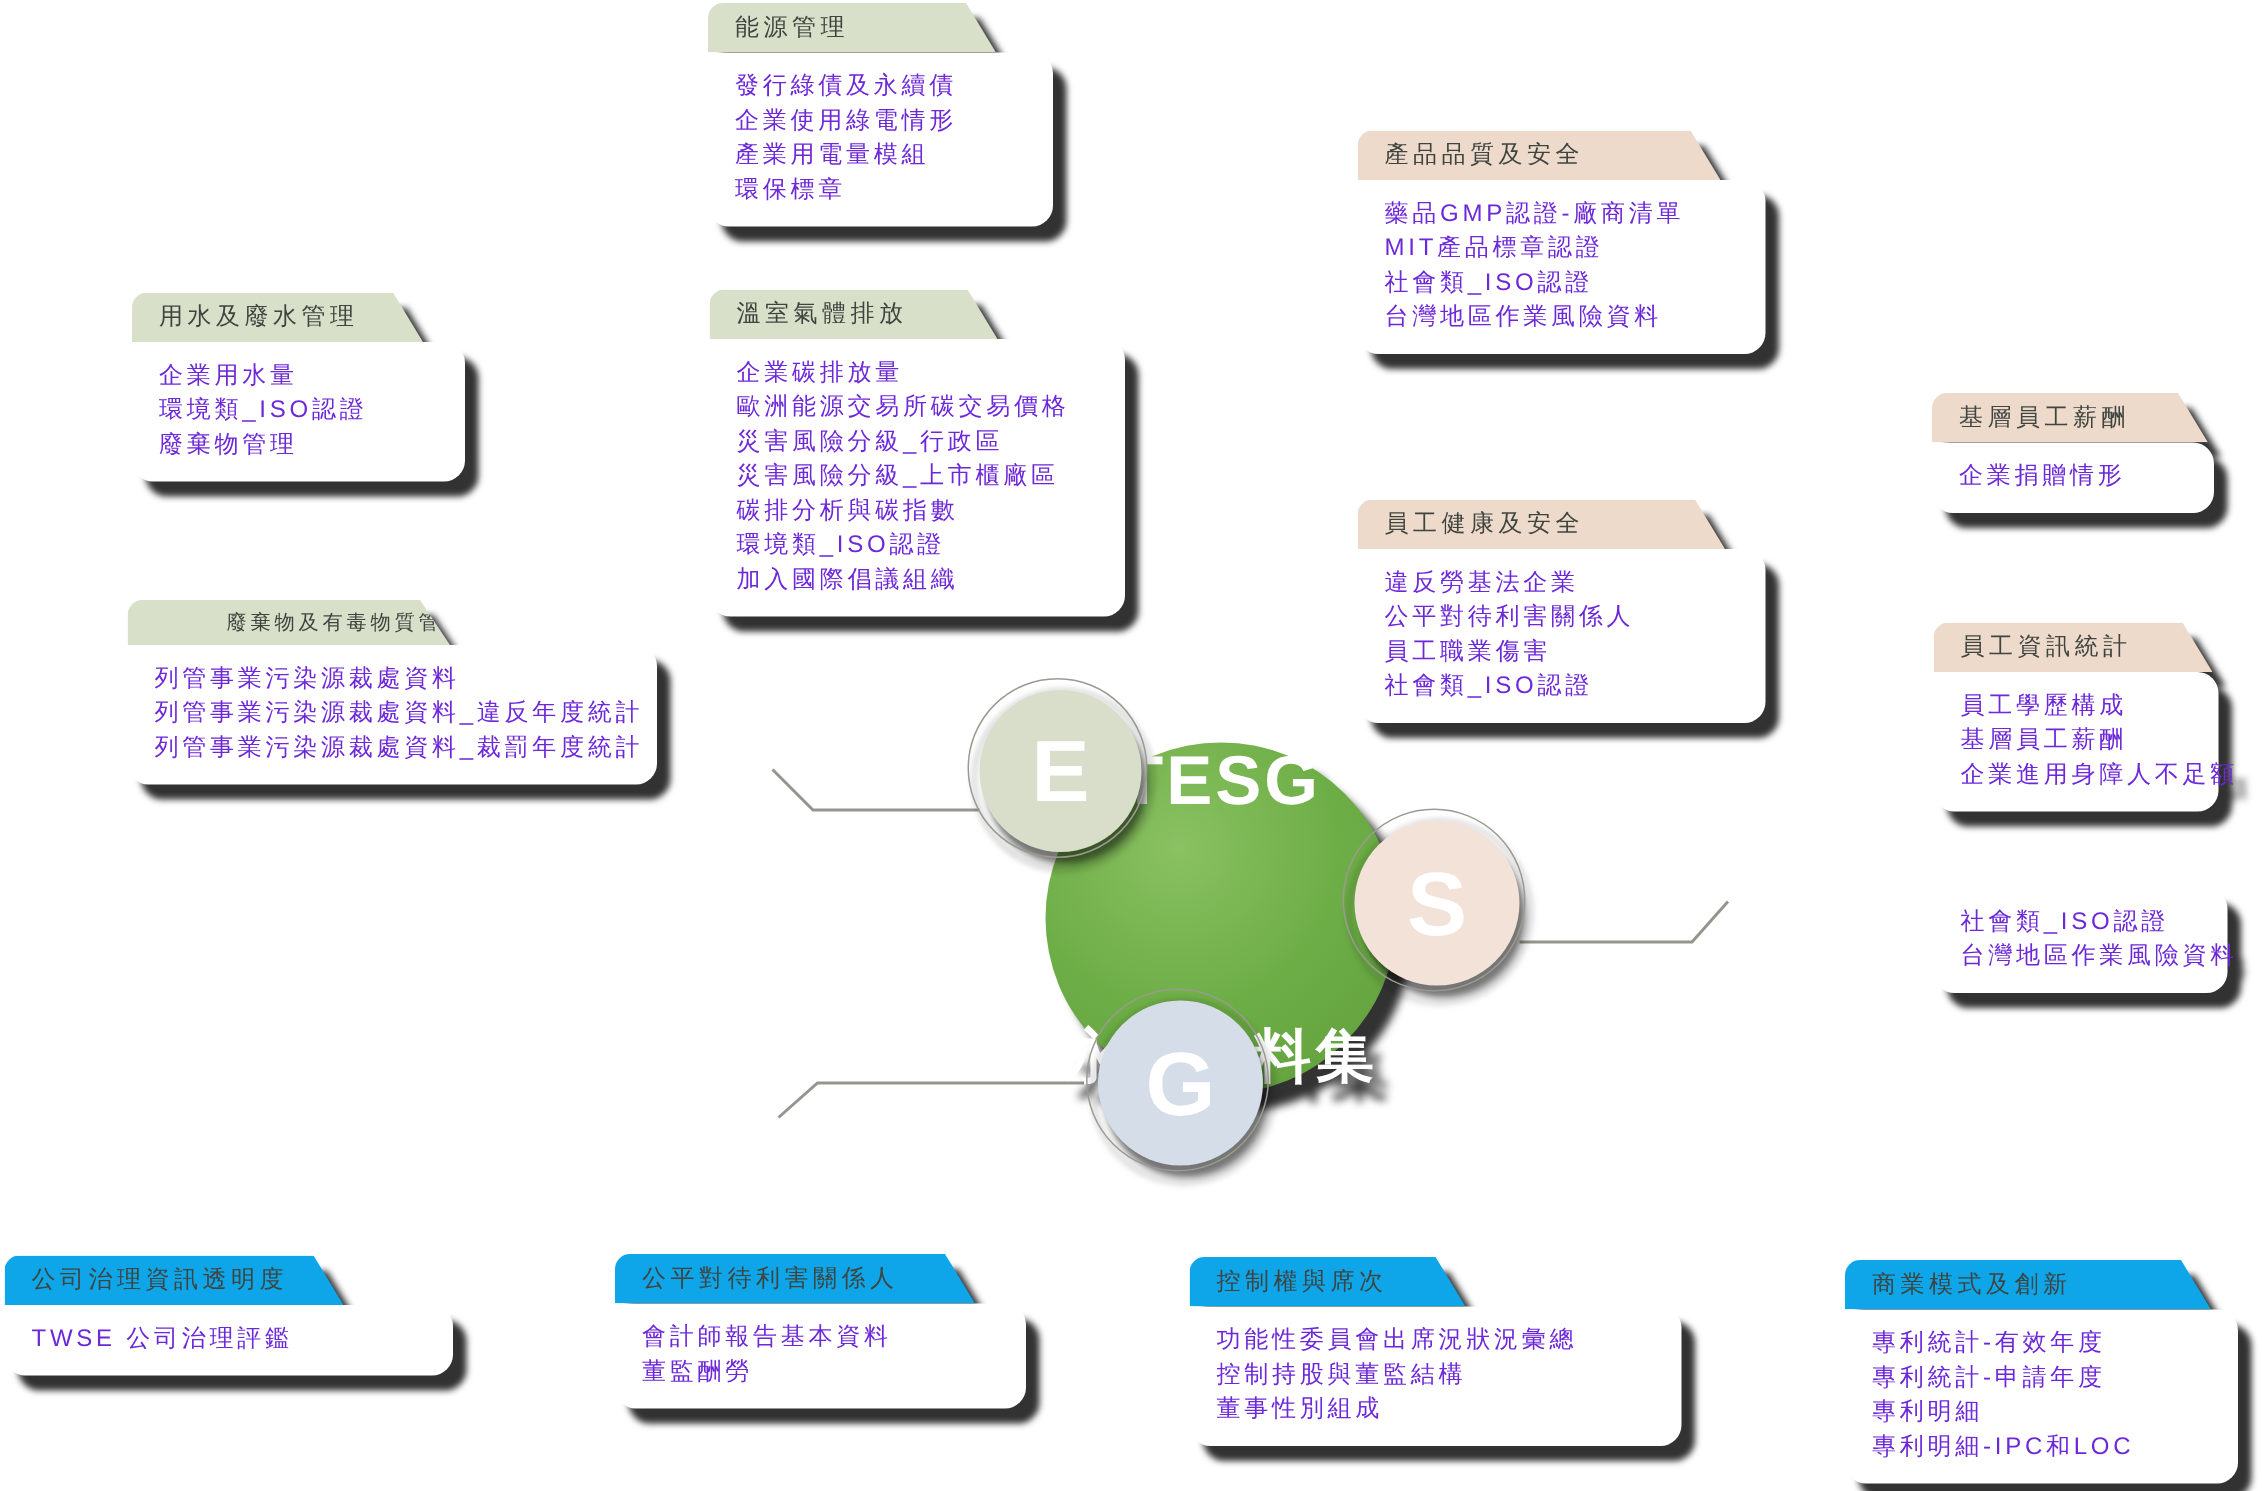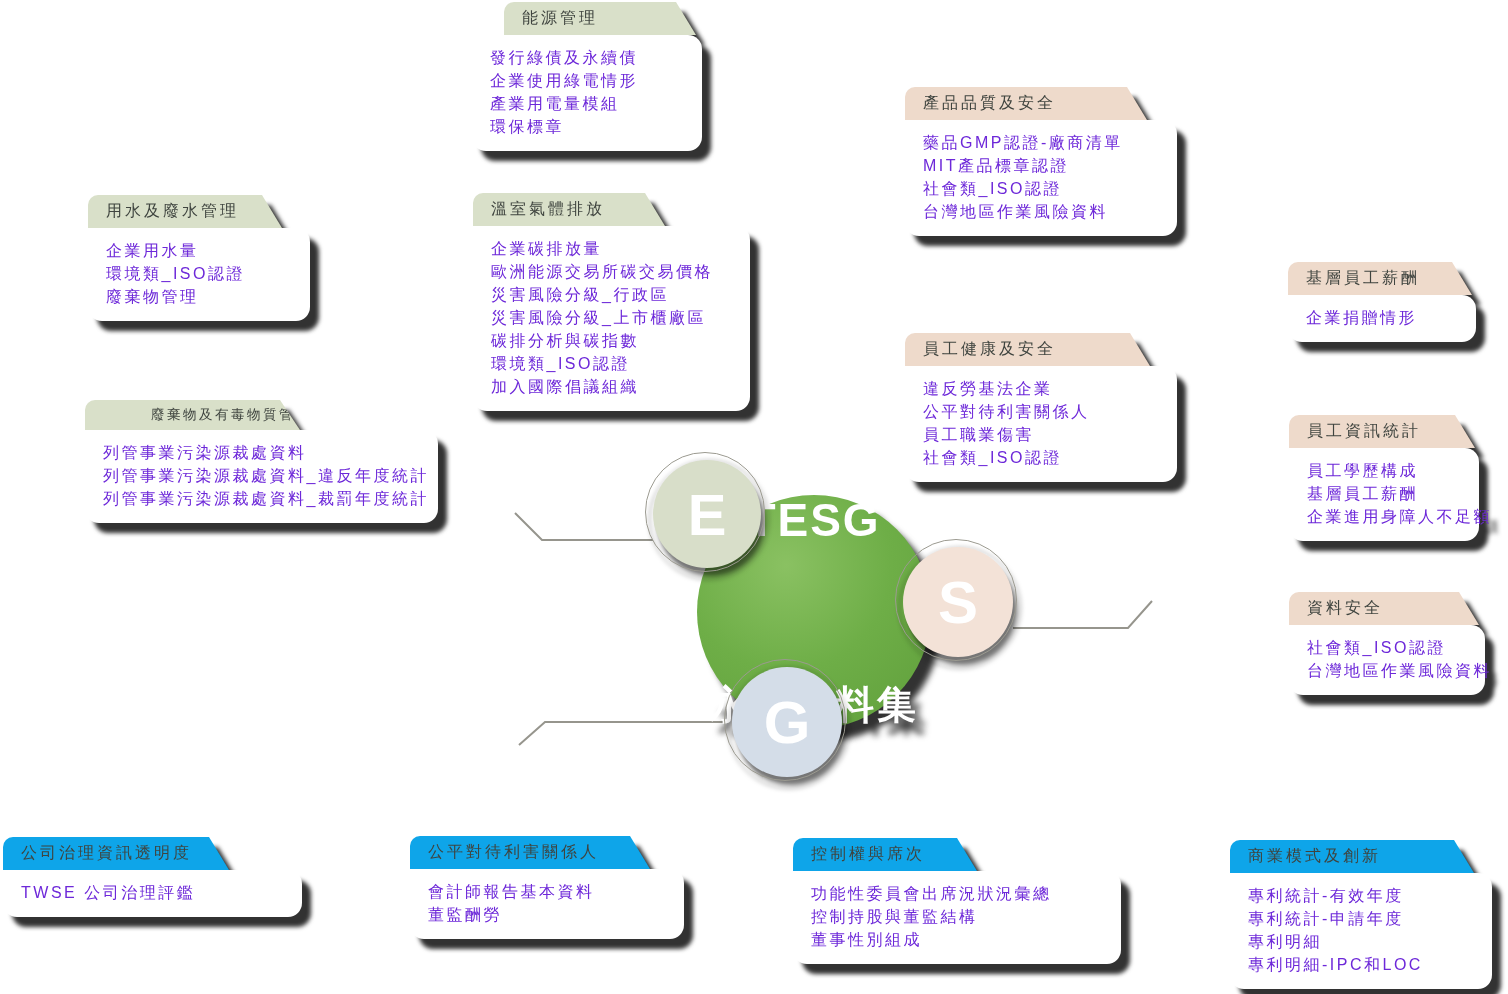--- a/index.html
+++ b/index.html
@@ -18,21 +18,21 @@
              clip-path:polygon(0 0, calc(100% - 20px) 0, 100% 100%, 0 100%);}
   .card .tab-title{font-size:16px;letter-spacing:3px;color:#3f443f;font-weight:500;white-space:nowrap;}
   .card .body{background:#ffffff;border-radius:0 14px 14px 14px;padding:11px 10px 13px 18px;box-sizing:border-box;}
   .card .item{font-size:16px;line-height:23px;letter-spacing:2.5px;color:#6d28d9;font-weight:500;white-space:nowrap;}
 
   .theme-E .tab{background:#d9e0c9;}
   .theme-S .tab{background:#eedacb;}
   .theme-G .tab{background:#0ea5e9;}
 
   
-  .card[data-card-id="energy"]{left:472px;top:2px;width:230px;}           .card[data-card-id="energy"] .tab{width:192px;margin-left:32px;}
+  .card[data-card-id="energy"]{left:472px;top:2px;width:230px;}           .card[data-card-id="energy"] .tab{width:192px;}
   .card[data-card-id="water"]{left:88px;top:195px;width:222px;}           .card[data-card-id="water"] .tab{width:194px;}
   .card[data-card-id="waste"]{left:85px;top:400px;width:353px;}           .card[data-card-id="waste"] .tab{width:215px;height:30px;}
   .card[data-card-id="waste"] .tab-title{font-size:13.5px;letter-spacing:2.5px;margin-left:48px;}
   .card[data-card-id="ghg"]{left:473px;top:193px;width:277px;}            .card[data-card-id="ghg"] .tab{width:192px;font-family:Liberation Mono, monospace;}
   .card[data-card-id="product-quality"]{left:905px;top:87px;width:272px;} .card[data-card-id="product-quality"] .tab{width:242px;}
   .card[data-card-id="employee-health"]{left:905px;top:333px;width:272px;}.card[data-card-id="employee-health"] .tab{width:245px;}
   .card[data-card-id="human-rights"]{left:1288px;top:262px;width:188px;}  .card[data-card-id="human-rights"] .tab{width:184px;}
   .card[data-card-id="employee-info"]{left:1289px;top:415px;width:190px;} .card[data-card-id="employee-info"] .tab{width:186px;}
   .card[data-card-id="data-security"]{left:1289px;top:592px;width:196px;} .card[data-card-id="data-security"] .tab{width:190px;}
   .card[data-card-id="governance-transparency"]{left:3px;top:837px;width:299px;} .card[data-card-id="governance-transparency"] .tab{width:226px;}
@@ -163,23 +163,20 @@
         <div class="tab">
           <span class="tab-title">員工資訊統計</span>
         </div>
         <div class="body">
           <div class="item">員工學歷構成</div>
           <div class="item">基層員工薪酬</div>
           <div class="item">企業進用身障人不足額</div>
         </div>
       </div>
       <div class="card theme-S" data-card-id="data-security">
-        <div class="tab">
-          <span class="tab-title">資料安全</span>
-        </div>
         <div class="body">
           <div class="item">社會類_ISO認證</div>
           <div class="item">台灣地區作業風險資料</div>
         </div>
       </div>
       <div class="card theme-G" data-card-id="governance-transparency">
         <div class="tab">
           <span class="tab-title">公司治理資訊透明度</span>
         </div>
         <div class="body">

